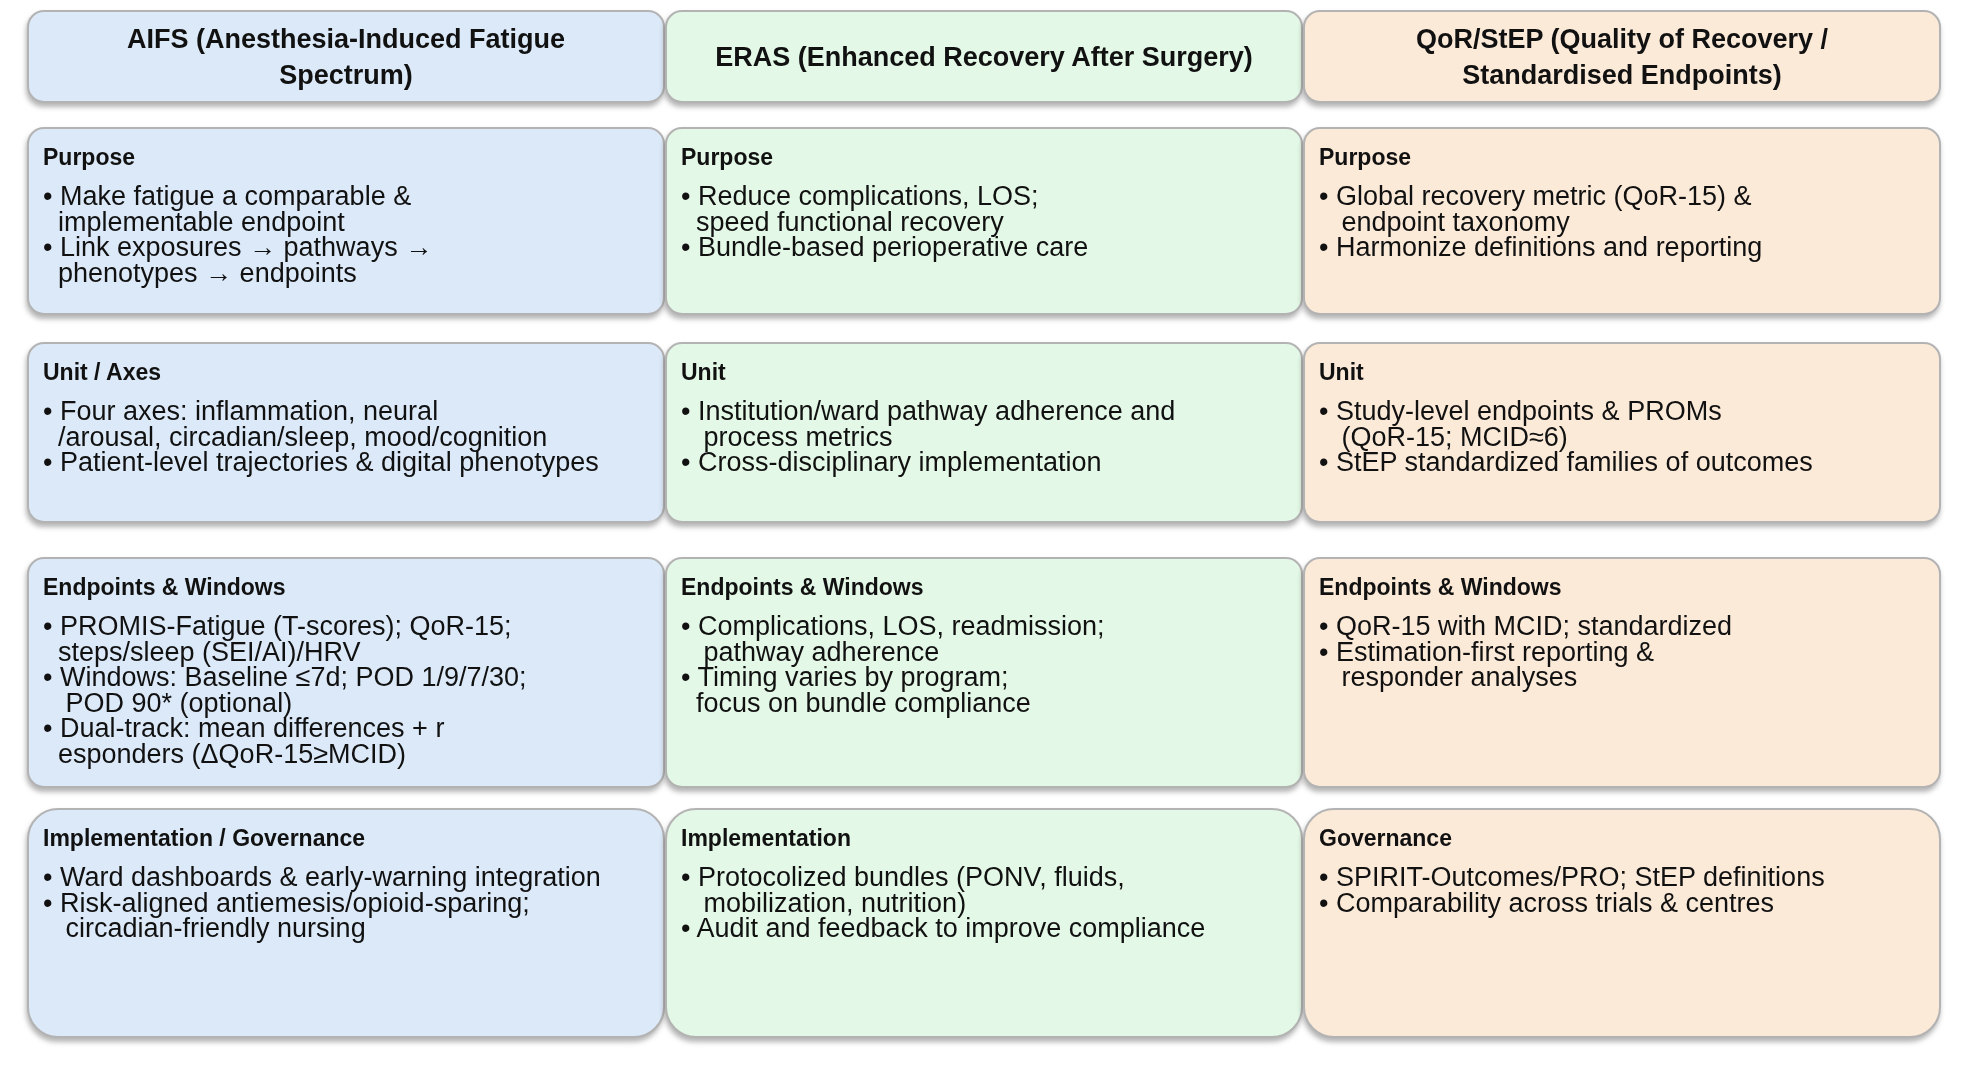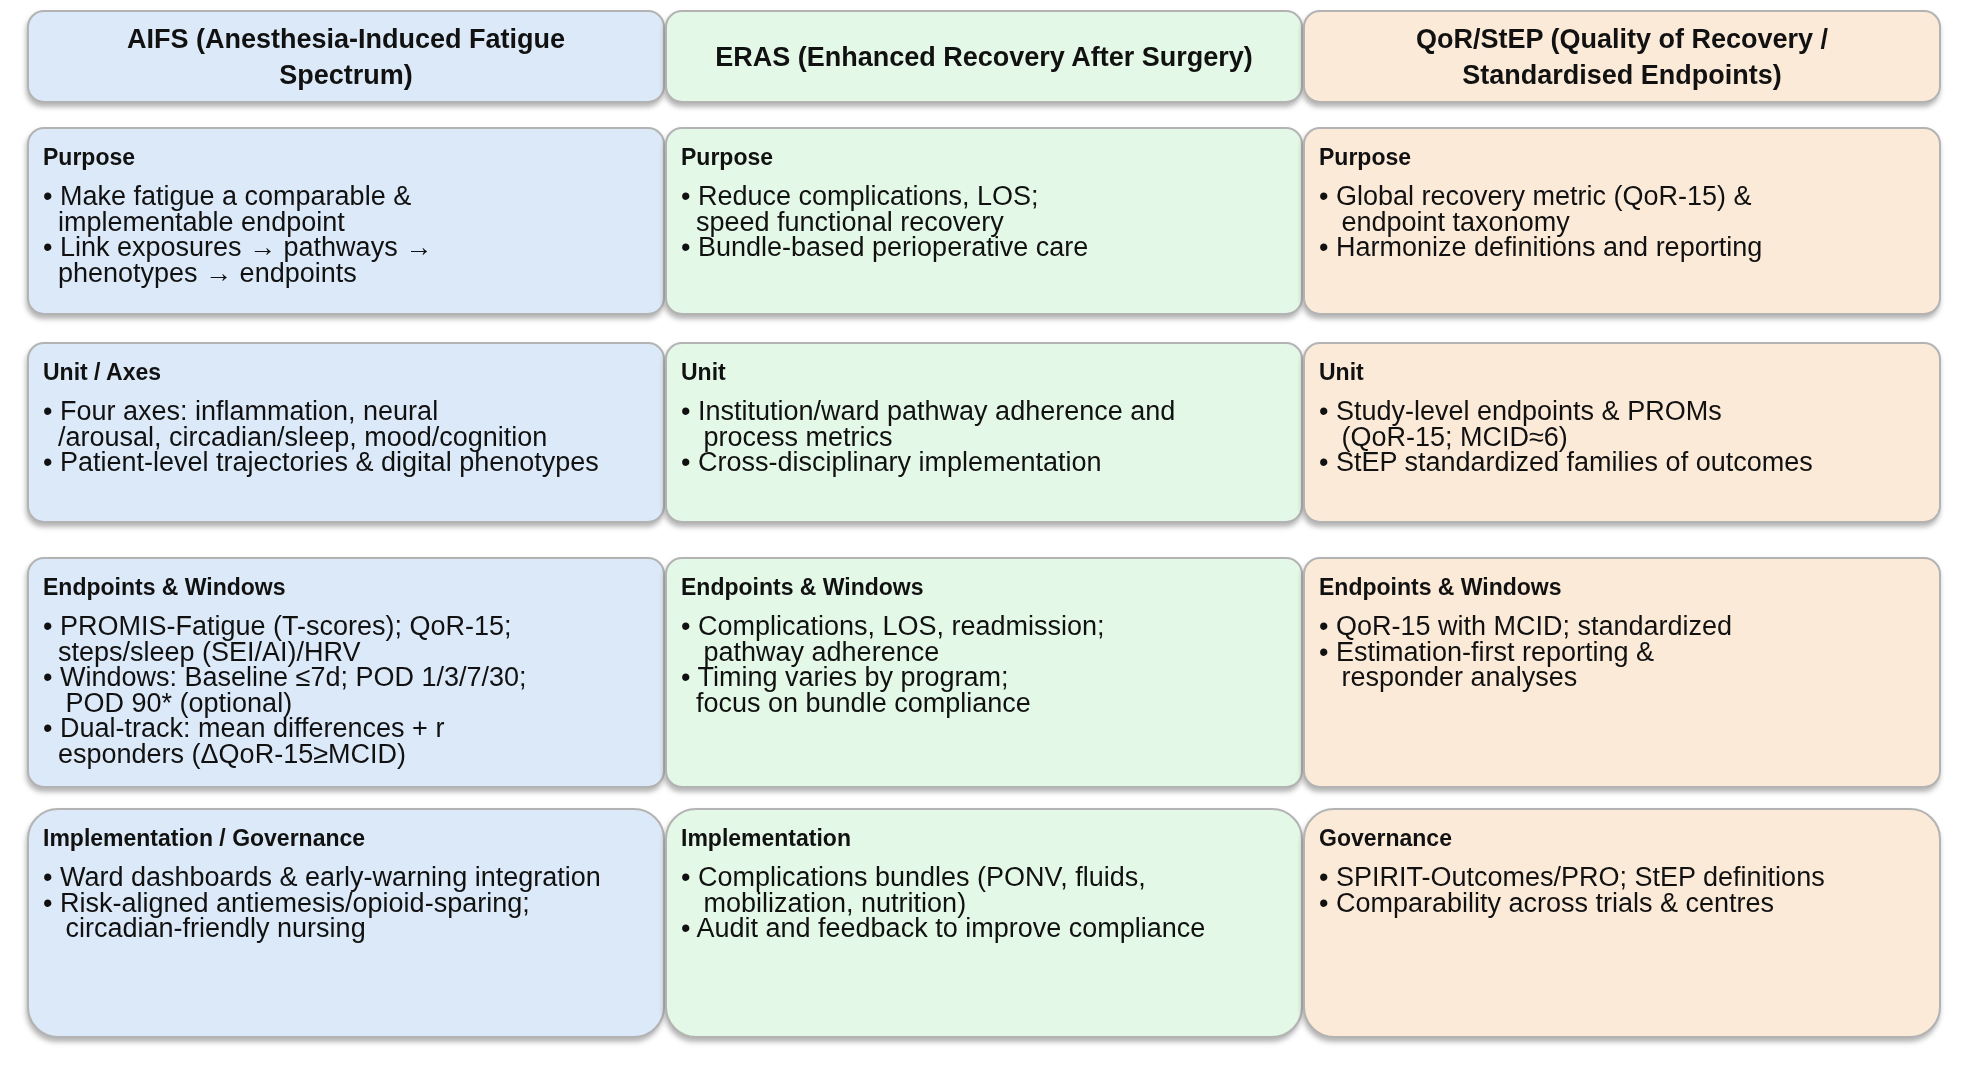--- a/index.html
+++ b/index.html
@@ -83,21 +83,21 @@
       <div class="card body-card">
         <div class="card-title">Unit / Axes</div>
         <div class="card-line">• Four axes: inflammation, neural</div>
         <div class="card-line">  /arousal, circadian/sleep, mood/cognition</div>
         <div class="card-line">• Patient-level trajectories &amp; digital phenotypes</div>
       </div>
       <div class="card body-card">
         <div class="card-title">Endpoints &amp; Windows</div>
         <div class="card-line">• PROMIS-Fatigue (T-scores); QoR-15;</div>
         <div class="card-line">  steps/sleep (SEI/AI)/HRV</div>
-        <div class="card-line">• Windows: Baseline ≤7d; POD 1/3/7/30;</div>
+        <div class="card-line">• Windows: Baseline ≤7d; POD 1/9/7/30;</div>
         <div class="card-line">   POD 90* (optional)</div>
         <div class="card-line">• Dual-track: mean differences + r</div>
         <div class="card-line">  esponders (ΔQoR-15≥MCID)</div>
       </div>
       <div class="card body-card">
         <div class="card-title">Implementation / Governance</div>
         <div class="card-line">• Ward dashboards &amp; early-warning integration</div>
         <div class="card-line">• Risk-aligned antiemesis/opioid-sparing;</div>
         <div class="card-line">   circadian-friendly nursing</div>
       </div>
@@ -120,21 +120,21 @@
       </div>
       <div class="card body-card">
         <div class="card-title">Endpoints &amp; Windows</div>
         <div class="card-line">• Complications, LOS, readmission;</div>
         <div class="card-line">   pathway adherence</div>
         <div class="card-line">• Timing varies by program;</div>
         <div class="card-line">  focus on bundle compliance</div>
       </div>
       <div class="card body-card">
         <div class="card-title">Implementation</div>
-        <div class="card-line">• Complications bundles (PONV, fluids,</div>
+        <div class="card-line">• Protocolized bundles (PONV, fluids,</div>
         <div class="card-line">   mobilization, nutrition)</div>
         <div class="card-line">• Audit and feedback to improve compliance</div>
       </div>
     </div>
     <div class="column" style="--card-bg: #fcead9;">
       <div class="card header-card">
         <div class="header-line">QoR/StEP (Quality of Recovery /</div>
         <div class="header-line">Standardised Endpoints)</div>
       </div>
       <div class="card body-card">

